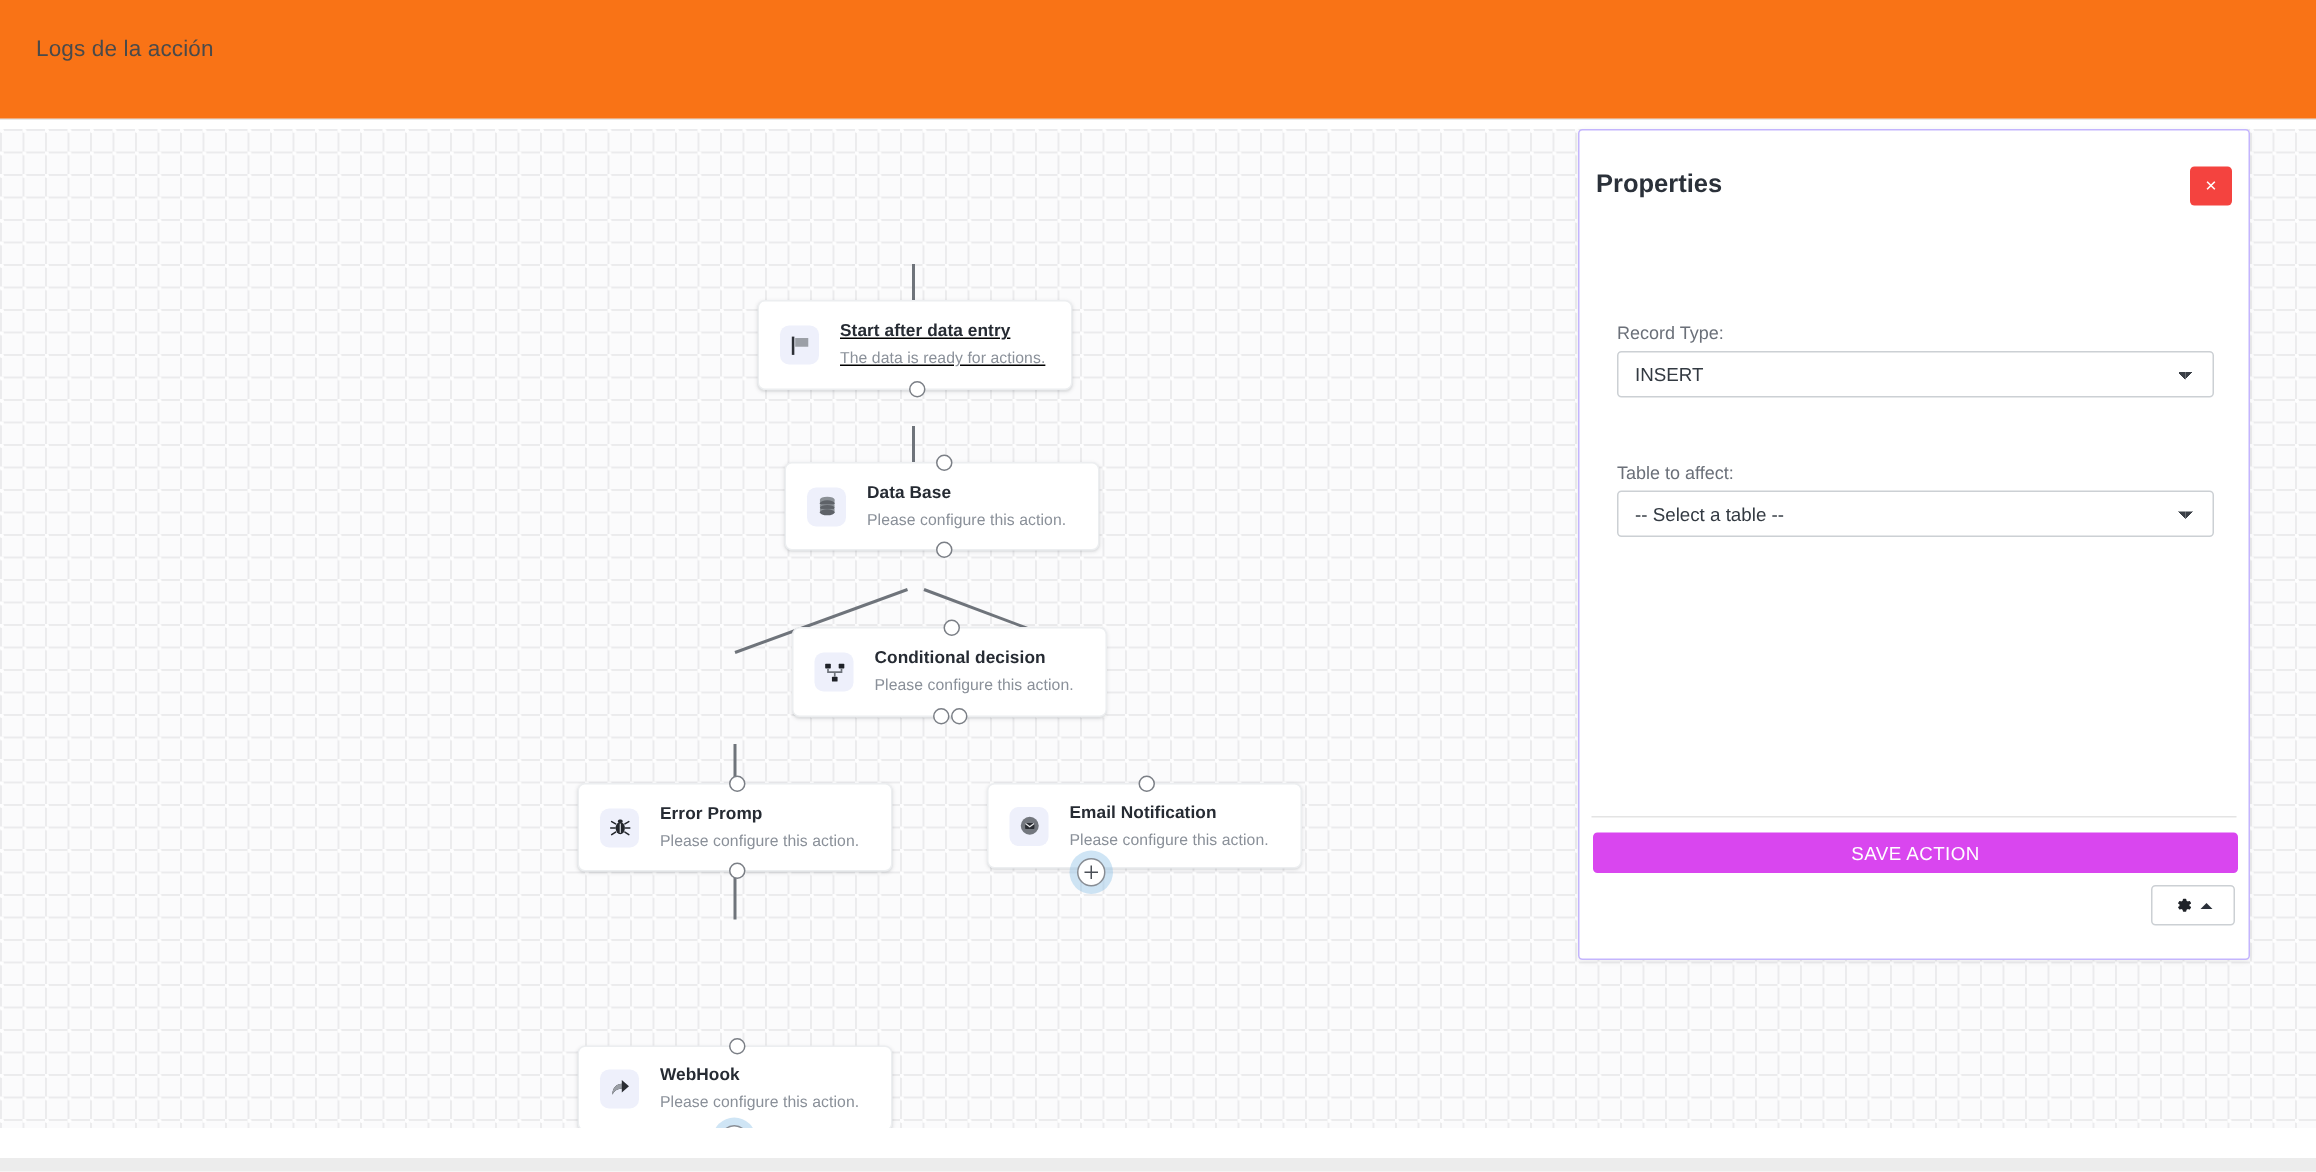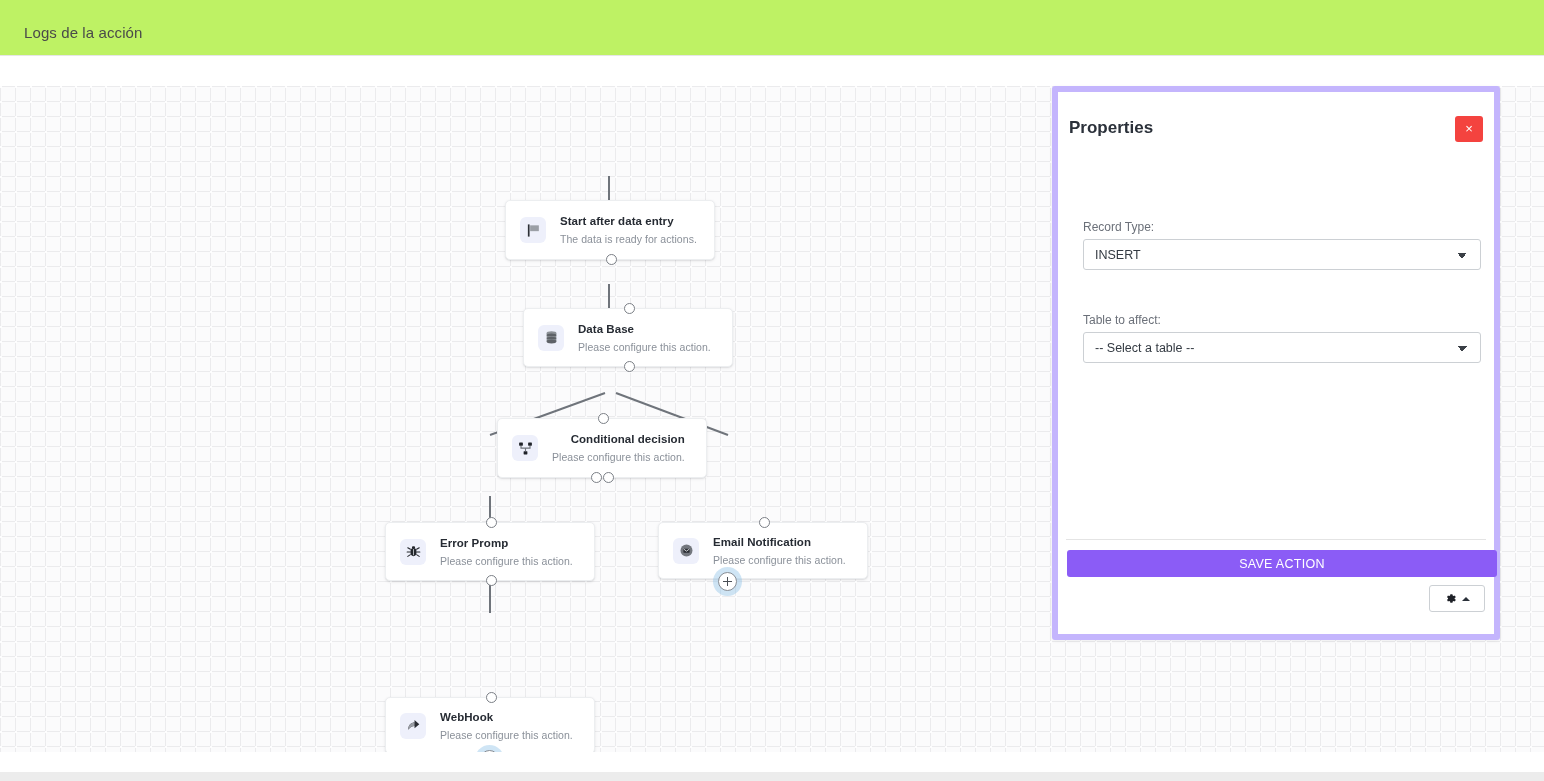--- a/index.html
+++ b/index.html
@@ -8,22 +8,22 @@
     width: 1544px; height: 781px;
     overflow: hidden;
     background: #ffffff;
     font-family: "Liberation Sans", sans-serif;
     -webkit-font-smoothing: antialiased;
   }
 
   
   .header {
     position: absolute; left: 0; top: 0;
-    width: 1544px; height: 56px;
-    background: #bef264;
+    width: 1544px; height: 80px;
+    background: #f97316;
     border-bottom: 1px solid #e6e6e6;
   }
   .header-title {
     position: absolute; left: 24px; top: 24px;
     font-size: 15px; color: #4a4a4a; letter-spacing: .1px;
   }
 
   
   .canvas {
     position: absolute; left: 0; top: 86px;
@@ -100,21 +100,21 @@
     content:""; position:absolute; background:#4a4f56;
   }
   .plus-btn span::before { left: 4px; top: 0; width: 1.4px; height: 9px; }
   .plus-btn span::after  { top: 4px; left: 0; height: 1.4px; width: 9px; }
 
   
   .panel {
     position: absolute; left: 1052px; top: 86px;
     width: 448px; height: 554px;
     background: #ffffff;
-    border: 6px solid #c4b5fd;
+    border: 1px solid #c4b5fd;
     border-radius: 3px;
     box-shadow: 0 1px 4px rgba(0,0,0,.06);
     z-index: 8;
   }
   .panel-title {
     position: absolute; left: 11px; top: 26px;
     font-size: 17px; font-weight: bold; color: #2b313a;
   }
   .panel-close {
     position: absolute; right: 11px; top: 24px;
@@ -145,21 +145,21 @@
   }
   .field-gap { height: 12px; }
 
   .panel-divider {
     position: absolute; left: 8px; right: 8px; bottom: 94px;
     height: 1px; background: #e4e4e4;
   }
   .btn-save {
     position: absolute; left: 9px; bottom: 57px;
     width: 430px; height: 27px;
-    background: #8b5cf6; border: none; border-radius: 3px;
+    background: #d946ef; border: none; border-radius: 3px;
     color: #ffffff; font-size: 12.5px; letter-spacing: .3px;
     font-family: "Liberation Sans", sans-serif;
     cursor: pointer;
   }
   .btn-delete {
     position: absolute; left: 9px; bottom: 22px;
     width: 364px; height: 27px;
     background: #f4433f; border: none; border-radius: 3px;
     color: #ffffff; font-size: 12.5px; letter-spacing: .3px;
     font-family: "Liberation Sans", sans-serif;
@@ -195,21 +195,21 @@
   <div class="canvas-inner">
 
     <svg class="edges">
       <line x1="609" y1="90" x2="609" y2="135" stroke="#6f747b" stroke-width="2"></line>
       <line x1="609" y1="198" x2="609" y2="246" stroke="#6f747b" stroke-width="2"></line>
       <line x1="605" y1="307" x2="490" y2="349" stroke="#6f747b" stroke-width="2"></line>
       <line x1="616" y1="307" x2="728" y2="349" stroke="#6f747b" stroke-width="2"></line>
       <line x1="490" y1="410" x2="490" y2="527" stroke="#6f747b" stroke-width="2"></line>
     </svg>
 
-    <div class="node" style="left:505px; top:114px; width:210px; height:60px;">
+    <div class="node" style="left:505px; top:114px; width:210px; height:60px;text-decoration:underline;">
       <div class="node-ico">
         <svg width="15" height="15" viewBox="0 0 16 16" aria-hidden="true">
           <rect x="2" y="1.5" width="1.8" height="13" fill="#2c2f36"></rect>
           <rect x="4.4" y="2.5" width="9.3" height="6.2" fill="#9b9fa6"></rect>
         </svg>
       </div>
       <div class="node-body">
         <div class="node-title">Start after data entry</div>
         <div class="node-sub">The data is ready for actions.</div>
       </div>
@@ -229,21 +229,21 @@
         </svg>
       </div>
       <div class="node-body">
         <div class="node-title">Data Base</div>
         <div class="node-sub">Please configure this action.</div>
       </div>
       <div class="port" style="left:99.5px; top:-6px;"></div>
       <div class="port" style="left:99.5px; bottom:-6px;"></div>
     </div>
 
-    <div class="node" style="left:497px; top:332px; width:210px; height:60px;text-align:right;">
+    <div class="node" style="left:528px; top:332px; width:210px; height:60px;">
       <div class="node-ico">
         <svg width="15" height="15" viewBox="0 0 16 16" aria-hidden="true">
           <rect x="1.2" y="1.6" width="4" height="3.4" rx=".5" fill="#1f2228"></rect>
           <rect x="10.8" y="1.6" width="4" height="3.4" rx=".5" fill="#1f2228"></rect>
           <rect x="6" y="10.9" width="4" height="3.4" rx=".5" fill="#1f2228"></rect>
           <path d="M3.2 5.2 V7.6 H12.8 V5.2" stroke="#6d727a" stroke-width="1.2" fill="none"></path>
           <line x1="8" y1="7.6" x2="8" y2="10.9" stroke="#6d727a" stroke-width="1.2"></line>
         </svg>
       </div>
       <div class="node-body">

